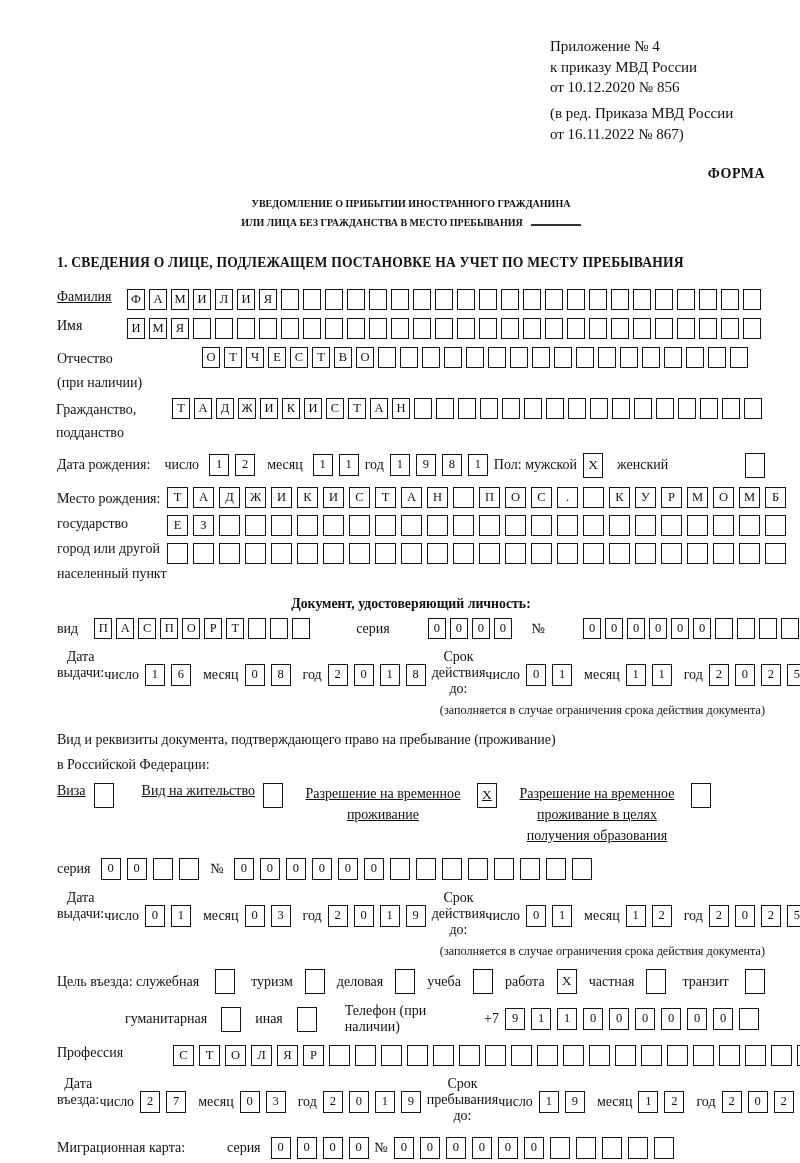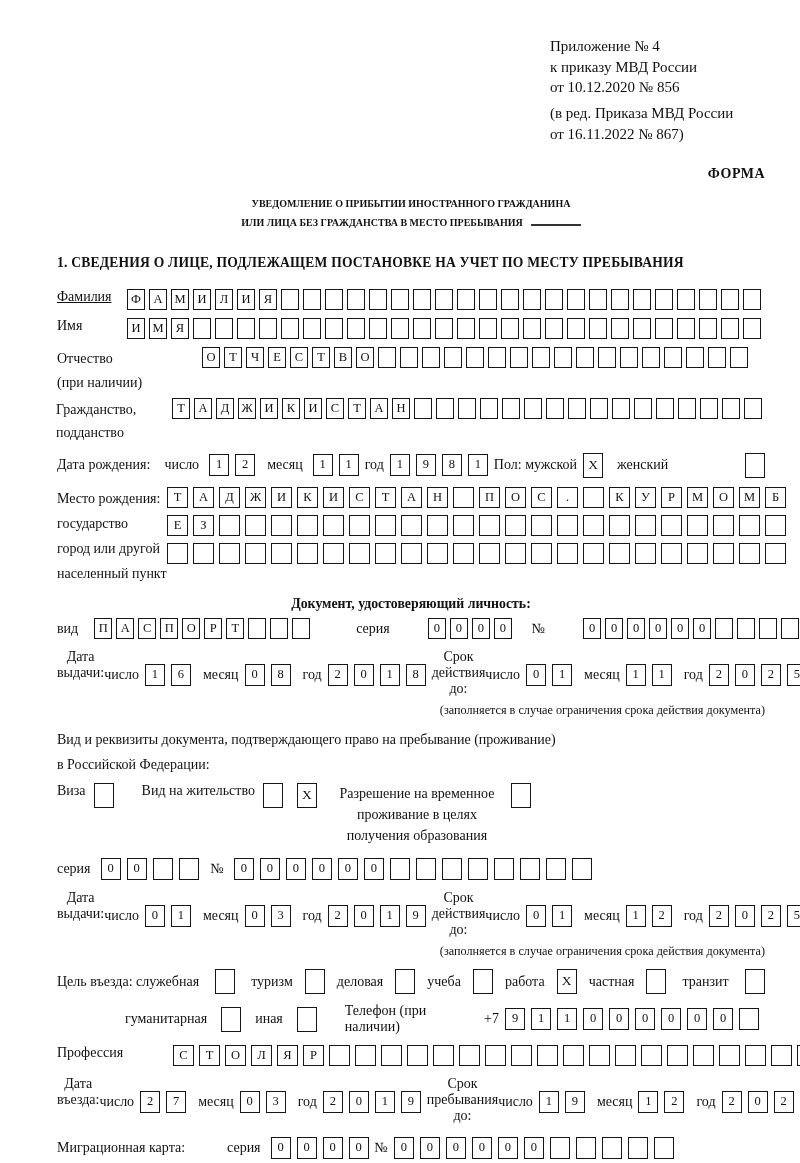--- a/index.html
+++ b/index.html
@@ -45,21 +45,21 @@
   .dg-title{text-align:center;margin-bottom:3px;}
   .dg-row{display:flex;align-items:center;}
   .dg-row .w{margin:0 6px;}
   .dg-row .w:first-child{margin-left:0;}
   .dg-right{margin-left:auto;margin-right:10px;}
   .note{font-size:12.2px;text-align:right;margin-top:3px;margin-right:0;}
 
   .intro{font-size:14px;line-height:1.75;margin-top:10px;}
 
   
-  .optrow{display:flex;align-items:flex-start;margin-top:6px;font-size:14px;}
+  .optrow{display:flex;align-items:flex-start;margin-top:6px;font-size:14px;text-decoration:underline;}
   .opt{display:flex;align-items:flex-start;}
   .opt .olabel{margin-right:8px;}
   .opt .olabel.c{text-align:center;line-height:1.5;}
 </style>
 </head>
 <body>
 
 <div class="page">
 
   <div class="hdr">
@@ -444,20 +444,21 @@
       <span class="checkbox"></span>
     </div>
     <span class="gap14"></span>
       <span class="gap14"></span>
     <div class="opt">
       <span class="olabel">Вид на жительство</span>
       <span class="checkbox"></span>
     </div>
     <span class="gap14"></span>
     <div class="opt">
+      <span class="olabel c" style="width:172px;">Разрешение на временное проживание</span>
       <span class="checkbox">X</span>
     </div>
     <span class="gap14"></span>
     <div class="opt">
       <span class="olabel c" style="width:172px;">Разрешение на временное проживание в целях получения образования</span>
       <span class="checkbox"></span>
     </div>
   </div>
 
   <div class="frow" style="align-items:center;margin-top:12px;">

